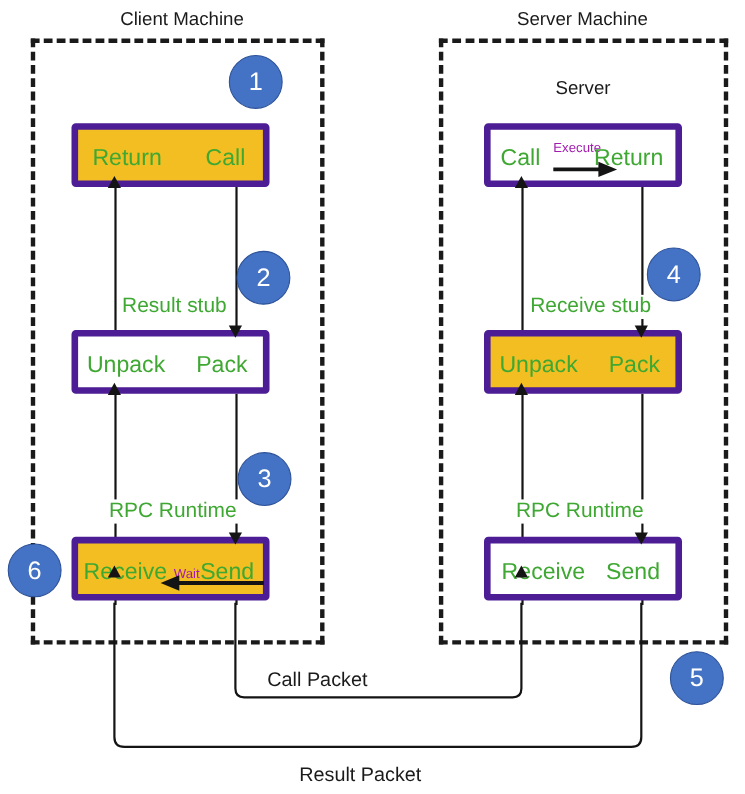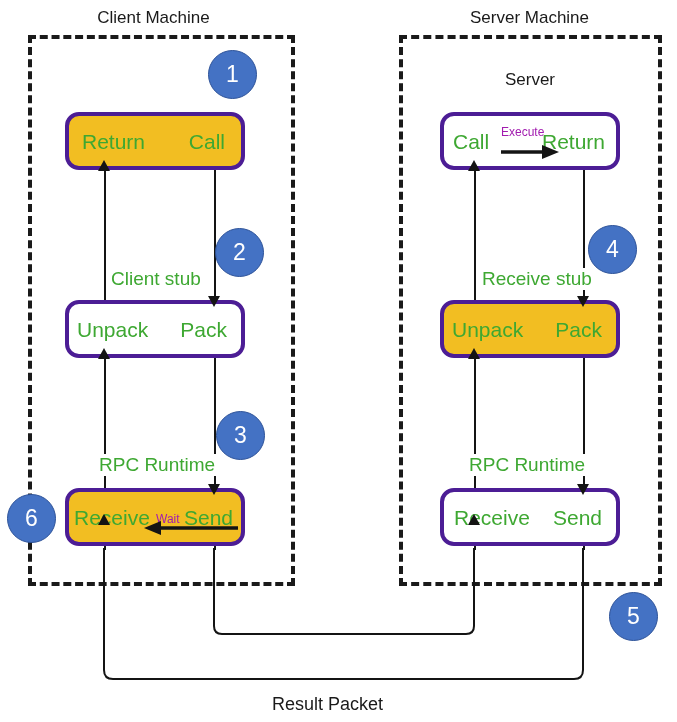--- a/index.html
+++ b/index.html
@@ -35,22 +35,22 @@
     position: absolute;
     text-align: center;
     font-size: 17px;
     color: #1a1a1a;
     white-space: nowrap;
   }
   
   .layer-box {
     position: absolute;
     box-sizing: border-box;
-    border: 4px solid #4c1d95;
-    border-radius: 14px;
+    border: 6px solid #4c1d95;
+    border-radius: 4px;
     background: #ffffff;
     z-index: 5;
   }
   .layer-box.filled { background: #F2BE22; }
   .layer-label {
     position: absolute;
     font-size: 21px;
     color: #3EA832;
     white-space: nowrap;
     font-family: "Liberation Sans", sans-serif;
@@ -128,35 +128,36 @@
     background: #ffffff;
     padding: 0 6px;
     z-index: 3;
   }
 </style>
 </head>
 <body>
 
 <div id="stage">
 
-  <div class="machine-title" style="left:20px; top:8px; width:267px;">Client Machine</div>
+  <div class="machine-title" style="left:32px; top:8px; width:267px;">Client Machine</div>
   <div class="machine-title" style="left:397px; top:8px; width:265px;">Server Machine</div>
 
   <div class="machine-box" style="left:28px; top:35px; width:267px; height:551px;"></div>
   <div class="machine-box" style="left:399px; top:35px; width:263px; height:551px;"></div>
 
   <div class="role-title" style="left:440px; top:70px; width:180px;">Server</div>
 
   <svg class="packet-svg" viewBox="0 0 677 722" xmlns="http://www.w3.org/2000/svg">
 
     <path d="M 214 548 L 214 626 Q 214 634 222 634 L 466 634 Q 474 634 474 626 L 474 548" fill="none" stroke="#141414" stroke-width="2"></path>
 
     <path d="M 583 548 L 583 670 Q 583 679 574 679 L 113 679 Q 104 679 104 670 L 104 548" fill="none" stroke="#141414" stroke-width="2"></path>
   </svg>
 
+  <div class="packet-label" style="left:237px; top:608px;">Call Packet</div>
   <div class="packet-label" style="left:266px; top:694px;text-align:center;">Result Packet</div>
 
   <div class="vline" style="left:104px; top:170px; height:140px;"></div>
   <div class="arrow-up" style="left:98px; top:160px;"></div>
 
   <div class="vline" style="left:214px; top:170px; height:128px;"></div>
   <div class="arrow-down" style="left:208px; top:296px;"></div>
 
   <div class="vline" style="left:104px; top:358px; height:140px;"></div>
   <div class="arrow-up" style="left:98px; top:348px;"></div>
@@ -166,21 +167,21 @@
 
   <div class="vline" style="left:104px; top:524px; height:26px;"></div>
   <div class="arrow-up" style="left:98px; top:514px;"></div>
   <div class="vline" style="left:214px; top:524px; height:26px;"></div>
 
   <div class="layer-box filled" style="left:65px; top:112px; width:180px; height:58px;">
     <div class="layer-label" style="left:13px; top:14px;">Return</div>
     <div class="layer-label" style="right:16px; top:14px;">Call</div>
   </div>
 
-  <div class="caption" style="left:108px; top:268px;">Client stub</div>
+  <div class="caption" style="left:108px; top:268px;">Result stub</div>
   <div class="layer-box" style="left:65px; top:300px; width:180px; height:58px;">
     <div class="layer-label" style="left:8px; top:14px;">Unpack</div>
     <div class="layer-label" style="right:14px; top:14px;">Pack</div>
   </div>
 
   <div class="caption" style="left:96px; top:454px;">RPC Runtime</div>
   <div class="layer-box filled" style="left:65px; top:488px; width:180px; height:58px;">
     <div class="layer-label" style="left:5px; top:14px;">Receive</div>
     <div class="tiny-label" style="left:87px; top:10px;margin-top:10px;">Wait</div>
     <div class="layer-label" style="right:8px; top:14px;">Send</div>

